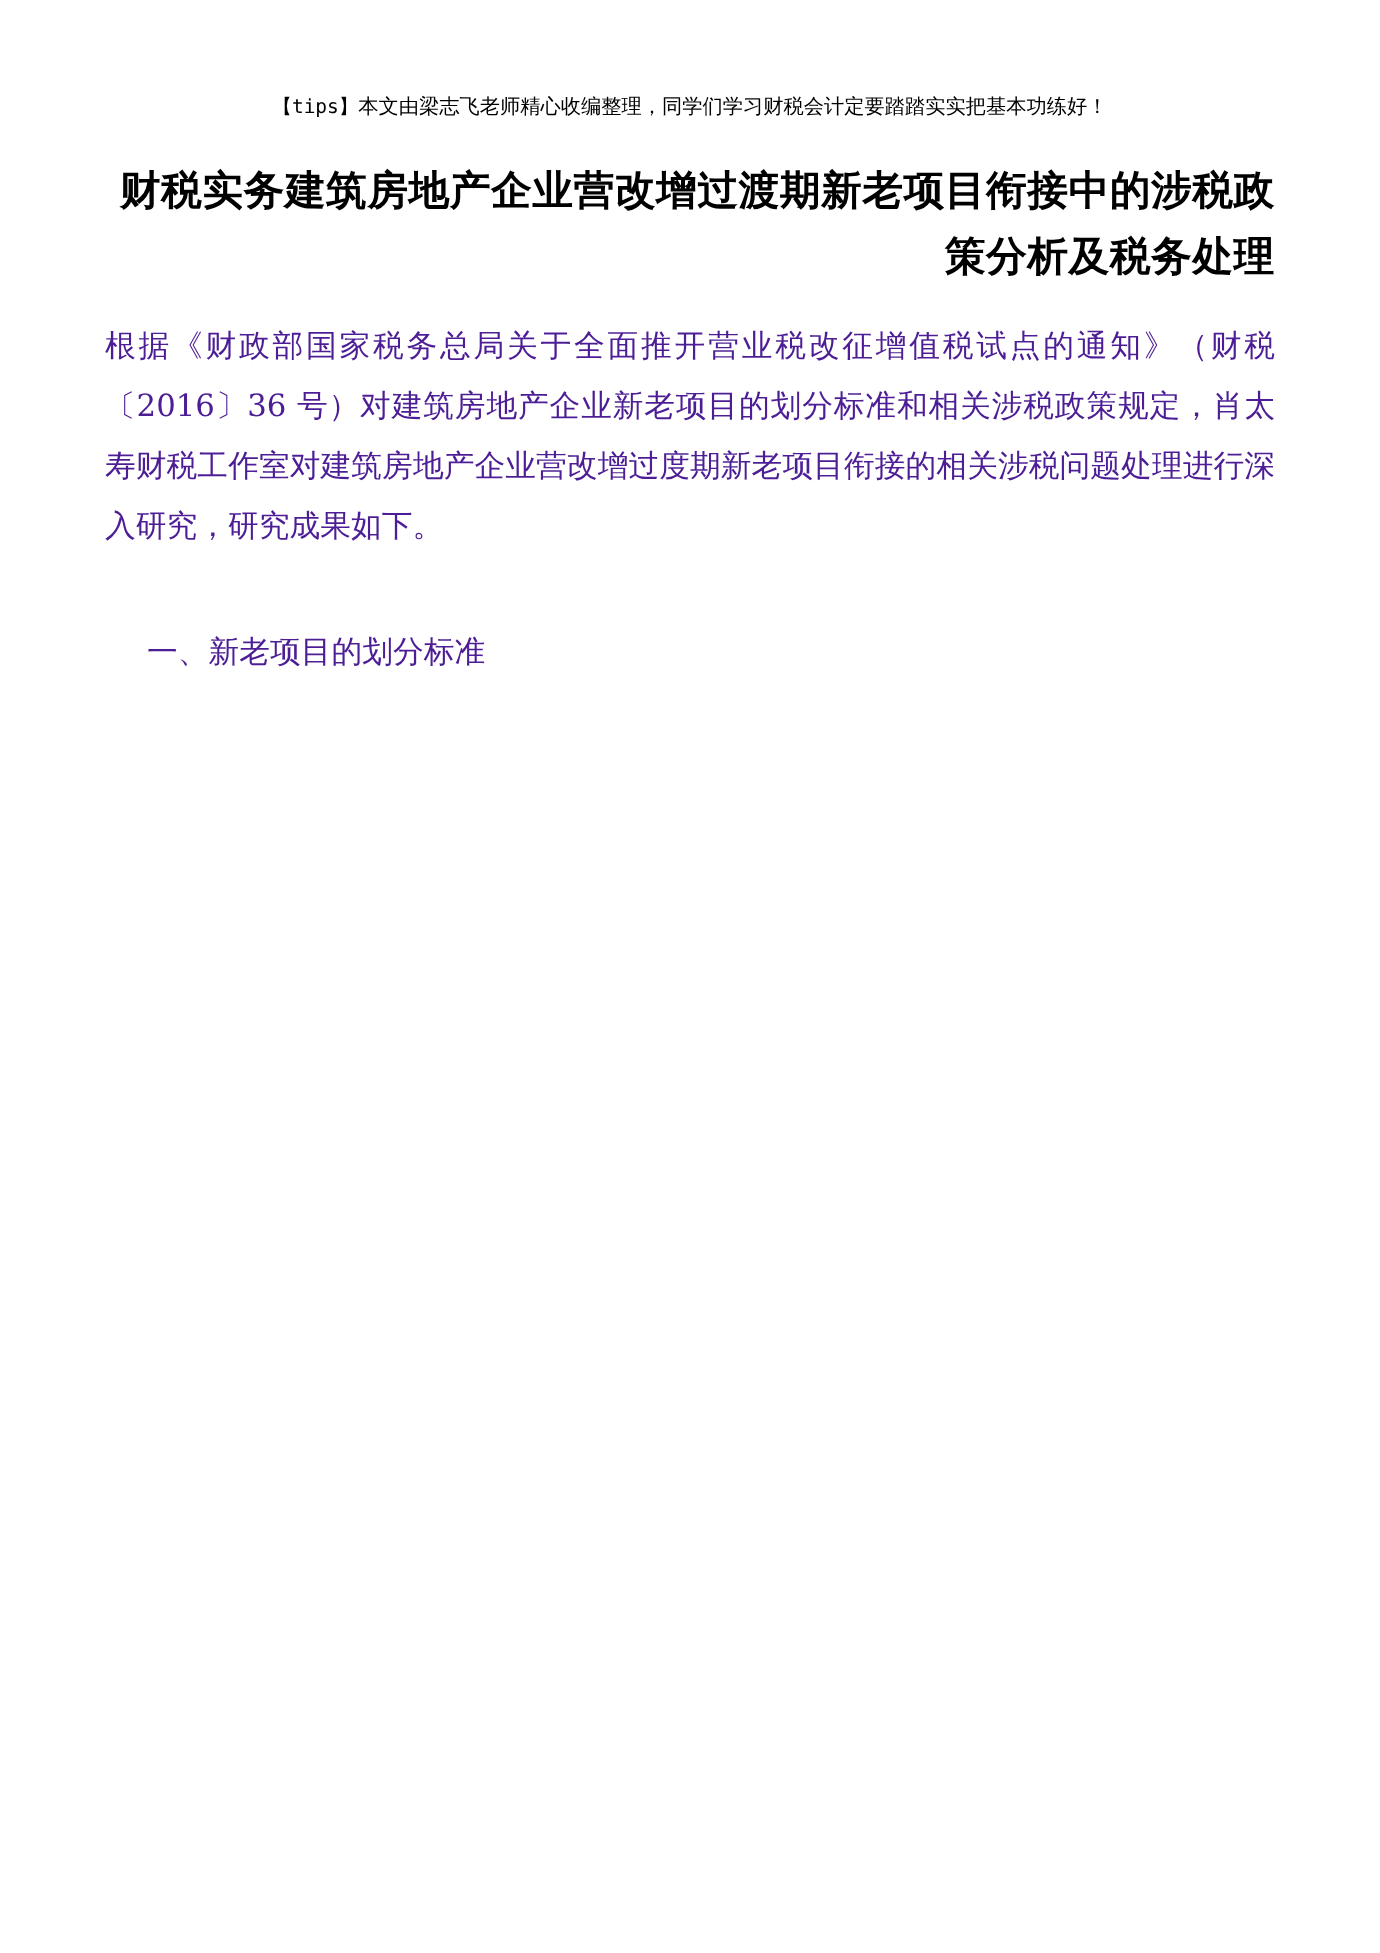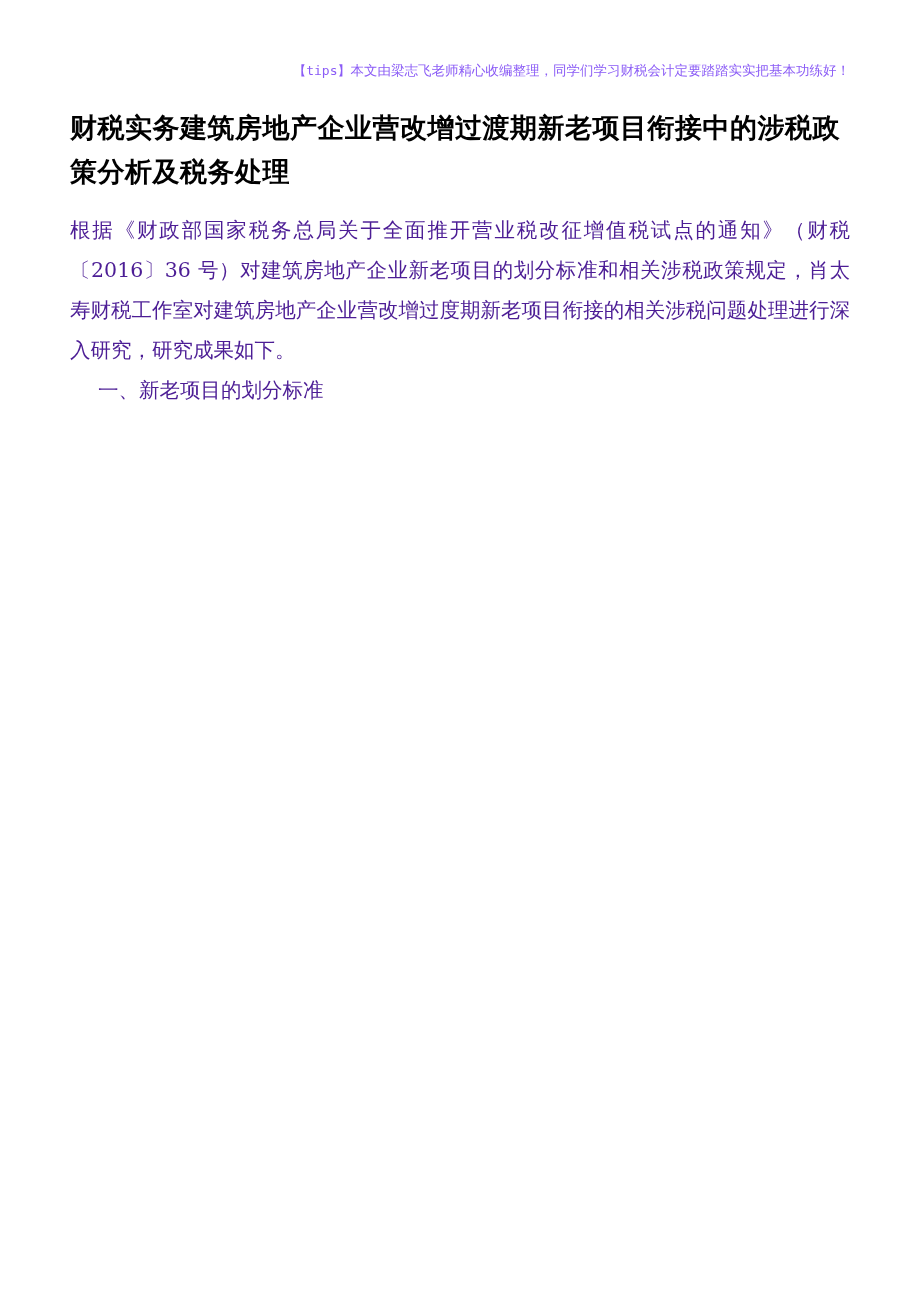--- a/index.html
+++ b/index.html
@@ -17,34 +17,34 @@
   }
   .page {
     width: 920px;
     height: 1302px;
     box-sizing: border-box;
     padding: 0 70px;
     position: relative;
   }
   .tips-line {
     margin-top: 62px;
-    text-align: right;
+    text-align: center;
     font-family: "DejaVu Sans", sans-serif;
     font-size: 13.5px;
-    color: #8b5cf6;
+    color: #000000;
     white-space: nowrap;
     letter-spacing: 0px;
   }
   .tips-tag {
     font-family: "DejaVu Sans Mono", monospace;
     font-size: 13px;
   }
   .doc-title {
     margin-top: 26px;
-    text-align: left;
+    text-align: right;
     font-family: "DejaVu Sans", sans-serif;
     font-weight: bold;
     font-size: 27px;
     line-height: 44px;
     letter-spacing: 0.5px;
     color: #000;
   }
   .body-text {
     margin-top: 16px;
     font-family: "DejaVu Serif", serif;
@@ -58,20 +58,21 @@
     margin: 0;
     font-family: "DejaVu Serif", serif;
     font-size: 20.5px;
     line-height: 40px;
     text-align: justify;
     text-justify: inter-ideograph;
     color: #4c1d95;
   }
   p.indent {
     text-indent: 28px;
+    margin-top: 44px;
   }
   p.indent2 {
     text-indent: 34px;
   }
 </style>
 </head>
 <body>
 
 <div class="page">
 

